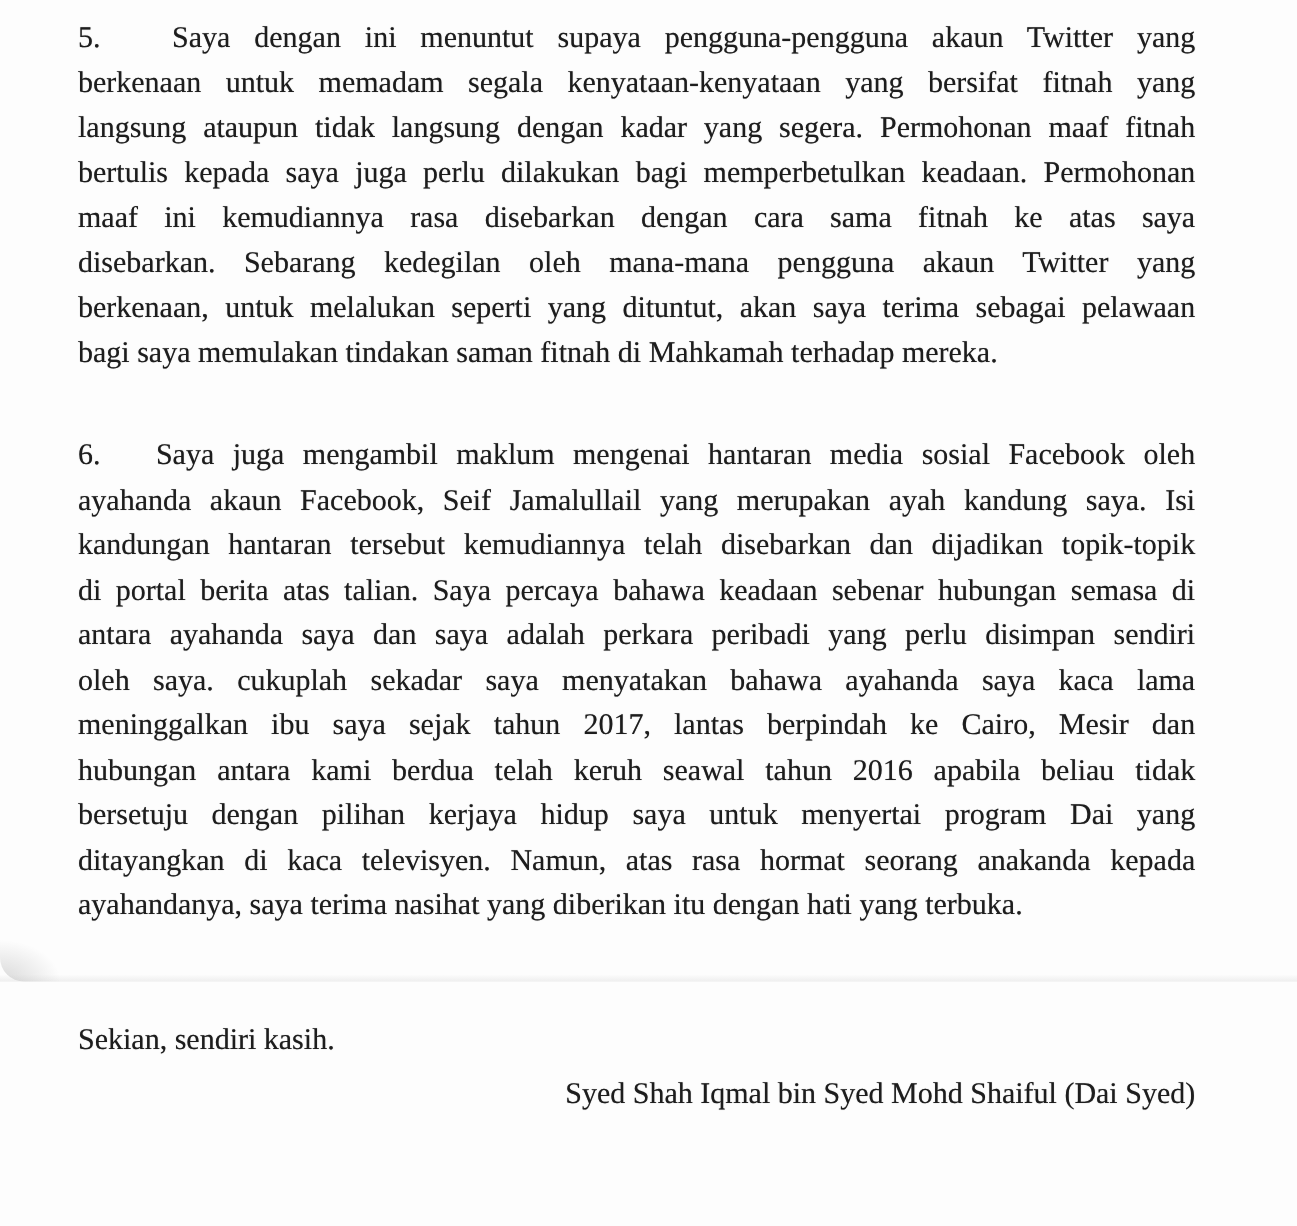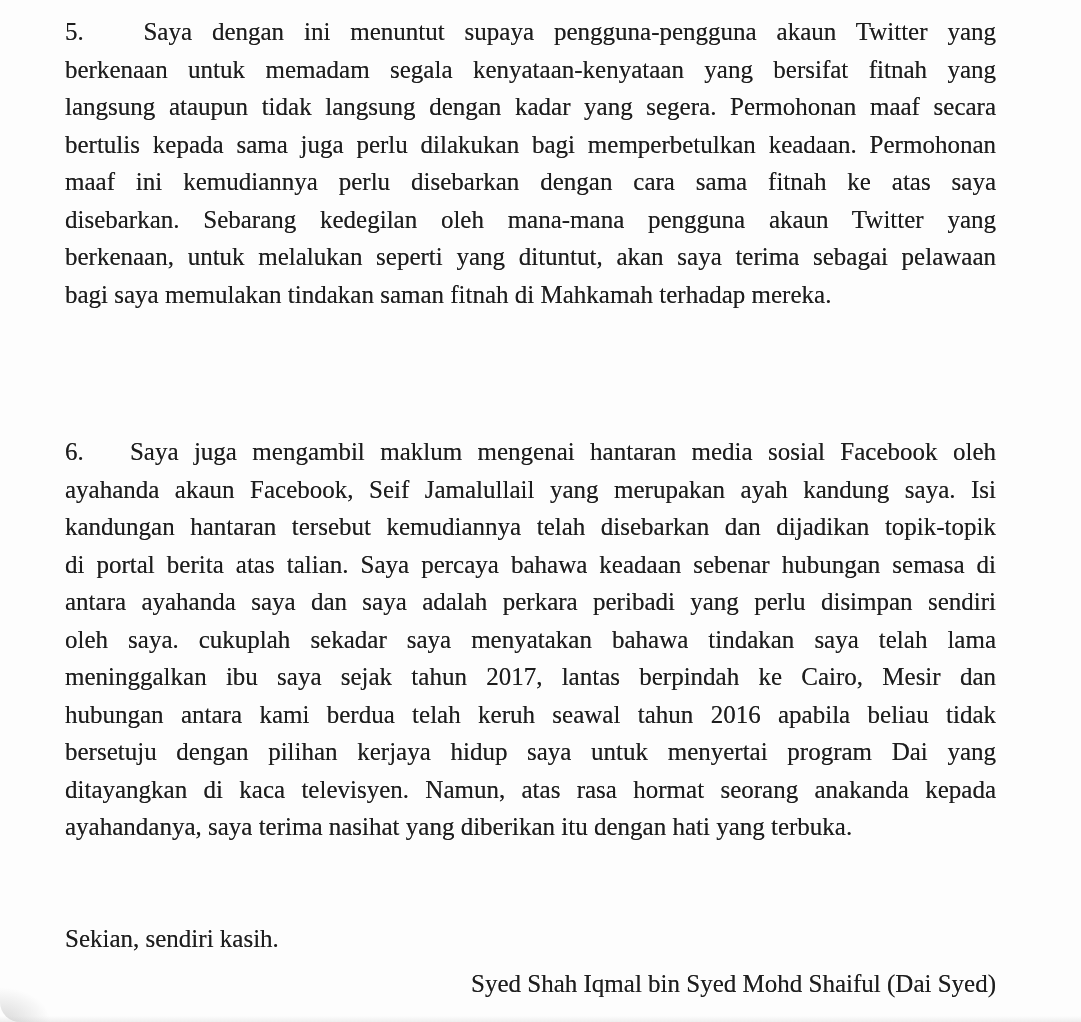--- a/index.html
+++ b/index.html
@@ -6,30 +6,30 @@
     margin: 0;
     padding: 0;
     width: 1081px;
     height: 1022px;
     overflow: hidden;
     background: var(--background, #fdfdfd);
   }
   .page {
     position: relative;
     width: 1081px;
-    height: 1022px;
+    height: 818px;
     box-sizing: border-box;
     padding: 13px 85px 0 65px;
     font-family: "Liberation Serif", "DejaVu Serif", serif;
     font-size: 25px;
     color: var(--text, #1d1d1d);
     text-shadow: 0 0 0.6px rgba(40,40,40,0.65);
   }
   .paragraph { width: 931px; }
-  .paragraph--second { margin-top: 120px; }
+  .paragraph--second { margin-top: 48px; }
   .line {
     width: 931px;
     line-height: 37.5px;
     white-space: nowrap;
     text-align: justify;
     text-align-last: justify;
     text-justify: inter-word;
   }
   .line--last {
     text-align: center;
@@ -63,35 +63,35 @@
   }
 </style>
 </head>
 <body>
 
 <div class="page">
 
   <div class="paragraph">
     <div class="line">5.&nbsp;&nbsp; Saya dengan ini menuntut supaya pengguna-pengguna akaun Twitter yang</div>
     <div class="line">berkenaan untuk memadam segala kenyataan-kenyataan yang bersifat fitnah yang</div>
-    <div class="line">langsung ataupun tidak langsung dengan kadar yang segera. Permohonan maaf secara</div>
-    <div class="line">bertulis kepada sama juga perlu dilakukan bagi memperbetulkan keadaan. Permohonan</div>
-    <div class="line">maaf ini kemudiannya perlu disebarkan dengan cara sama fitnah ke atas saya</div>
+    <div class="line">langsung ataupun tidak langsung dengan kadar yang segera. Permohonan maaf fitnah</div>
+    <div class="line">bertulis kepada saya juga perlu dilakukan bagi memperbetulkan keadaan. Permohonan</div>
+    <div class="line">maaf ini kemudiannya rasa disebarkan dengan cara sama fitnah ke atas saya</div>
     <div class="line">disebarkan. Sebarang kedegilan oleh mana-mana pengguna akaun Twitter yang</div>
     <div class="line">berkenaan, untuk melalukan seperti yang dituntut, akan saya terima sebagai pelawaan</div>
     <div class="line line--last">bagi saya memulakan tindakan saman fitnah di Mahkamah terhadap mereka.</div>
   </div>
 
   <div class="paragraph paragraph--second">
     <div class="line">6.&nbsp;&nbsp; Saya juga mengambil maklum mengenai hantaran media sosial Facebook oleh</div>
     <div class="line">ayahanda akaun Facebook, Seif Jamalullail yang merupakan ayah kandung saya. Isi</div>
     <div class="line">kandungan hantaran tersebut kemudiannya telah disebarkan dan dijadikan topik-topik</div>
     <div class="line">di portal berita atas talian. Saya percaya bahawa keadaan sebenar hubungan semasa di</div>
     <div class="line">antara ayahanda saya dan saya adalah perkara peribadi yang perlu disimpan sendiri</div>
-    <div class="line">oleh saya. cukuplah sekadar saya menyatakan bahawa tindakan saya telah lama</div>
+    <div class="line">oleh saya. cukuplah sekadar saya menyatakan bahawa ayahanda saya kaca lama</div>
     <div class="line">meninggalkan ibu saya sejak tahun 2017, lantas berpindah ke Cairo, Mesir dan</div>
     <div class="line">hubungan antara kami berdua telah keruh seawal tahun 2016 apabila beliau tidak</div>
     <div class="line">bersetuju dengan pilihan kerjaya hidup saya untuk menyertai program Dai yang</div>
     <div class="line">ditayangkan di kaca televisyen. Namun, atas rasa hormat seorang anakanda kepada</div>
     <div class="line line--last">ayahandanya, saya terima nasihat yang diberikan itu dengan hati yang terbuka.</div>
   </div>
 
   <div class="closing">Sekian, sendiri kasih.</div>
 
   <div class="signature">Syed Shah Iqmal bin Syed Mohd Shaiful (Dai Syed)</div>

